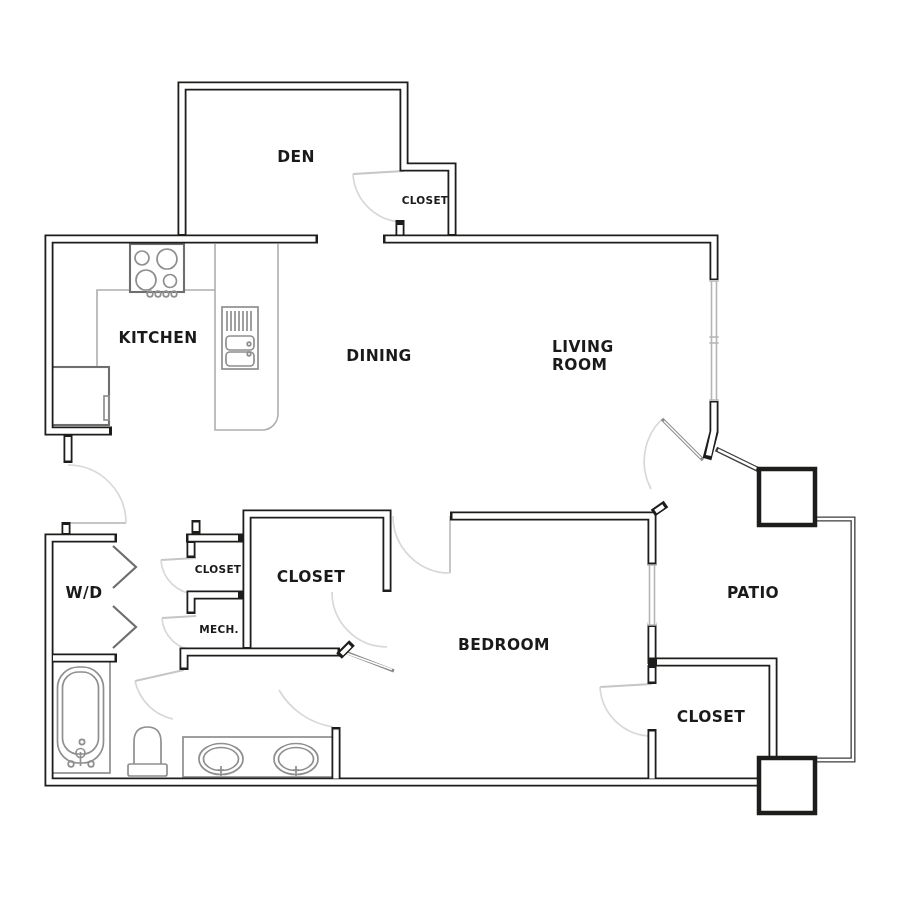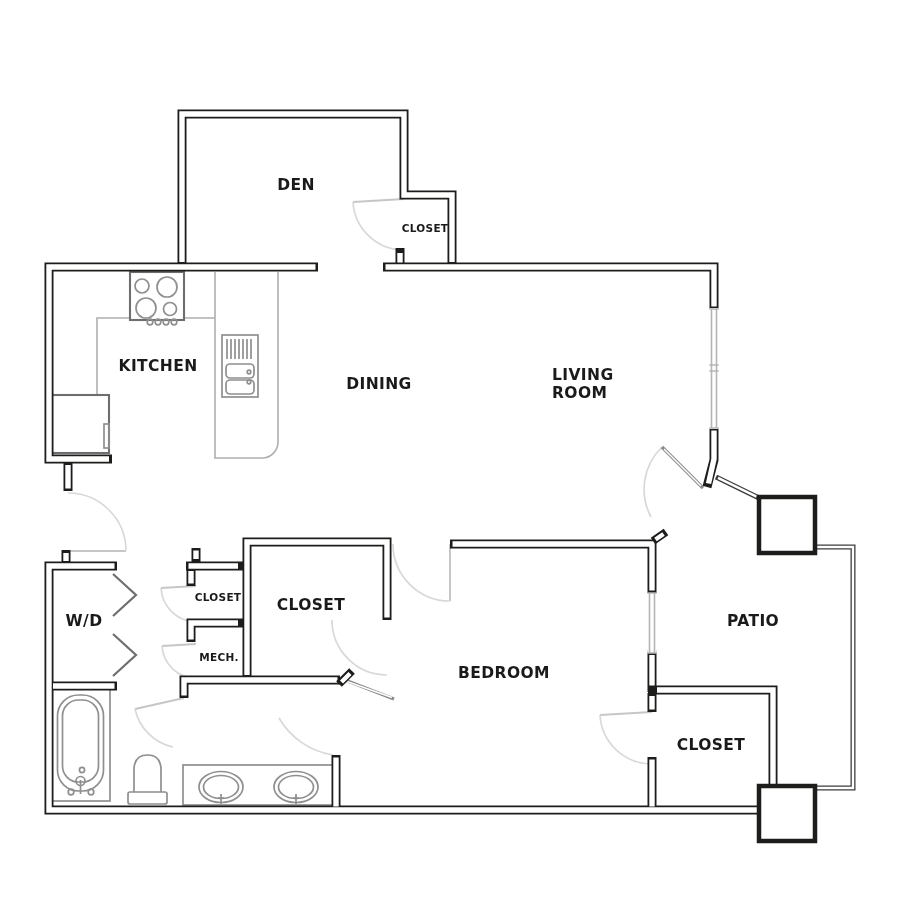--- a/index.html
+++ b/index.html
@@ -1,16 +1,16 @@
 <!DOCTYPE html>
 <html style="--c-wall: #1d1d1b; --c-label: #1a1a1a; --c-fixture: #8f8f8f; --c-counter: #aeaeae; --c-appliance: #6e6e6e; --c-door_arc: #d8d8d8; --c-door_leaf: #c6c6c6; --c-window: #b5b5b5; --c-railing: #3c3c3c; --c-background: #ffffff;"><head>
 <meta charset="utf-8">
 <style>
   html,body{margin:0;padding:0;background:#fff;}
-  .stage{width:900px;height:844px;position:relative;background:var(--c-background,#ffffff);overflow:hidden;margin-top:28px;}
+  .stage{width:900px;height:844px;position:relative;background:var(--c-background,#ffffff);overflow:hidden;}
   svg{display:block;}
   
   .wall-b{fill:none;stroke:var(--c-wall,#1d1d1b);stroke-width:9;stroke-linecap:butt;stroke-linejoin:miter;}
   .wall-w{fill:none;stroke:#ffffff;stroke-width:5.4;stroke-linecap:butt;stroke-linejoin:miter;}
   .jamb-b{fill:none;stroke:var(--c-wall,#1d1d1b);stroke-width:8;stroke-linecap:butt;}
   .jamb-w{fill:none;stroke:#ffffff;stroke-width:4.4;stroke-linecap:butt;}
   .pillar{fill:#ffffff;stroke:var(--c-wall,#1d1d1b);stroke-width:4.5;}
   .rail-b{fill:none;stroke:var(--c-railing,#3c3c3c);stroke-width:5;stroke-linejoin:miter;}
   .rail-w{fill:none;stroke:#ffffff;stroke-width:2.4;stroke-linejoin:miter;}
   .win-clear{fill:#ffffff;stroke:none;}

